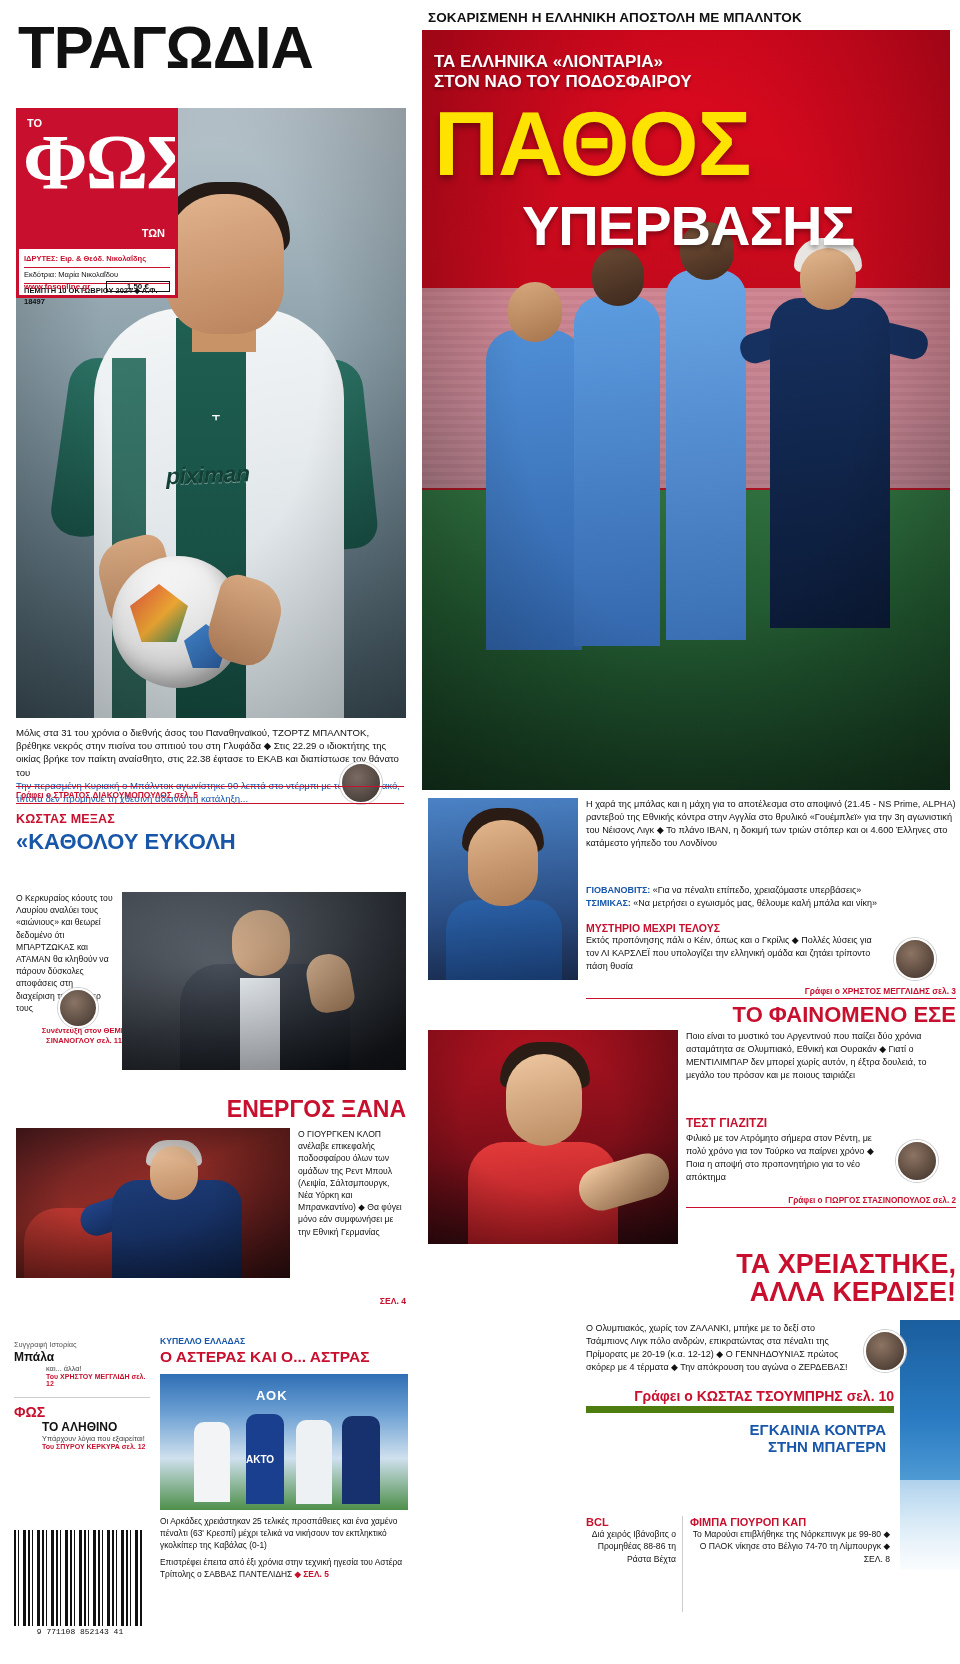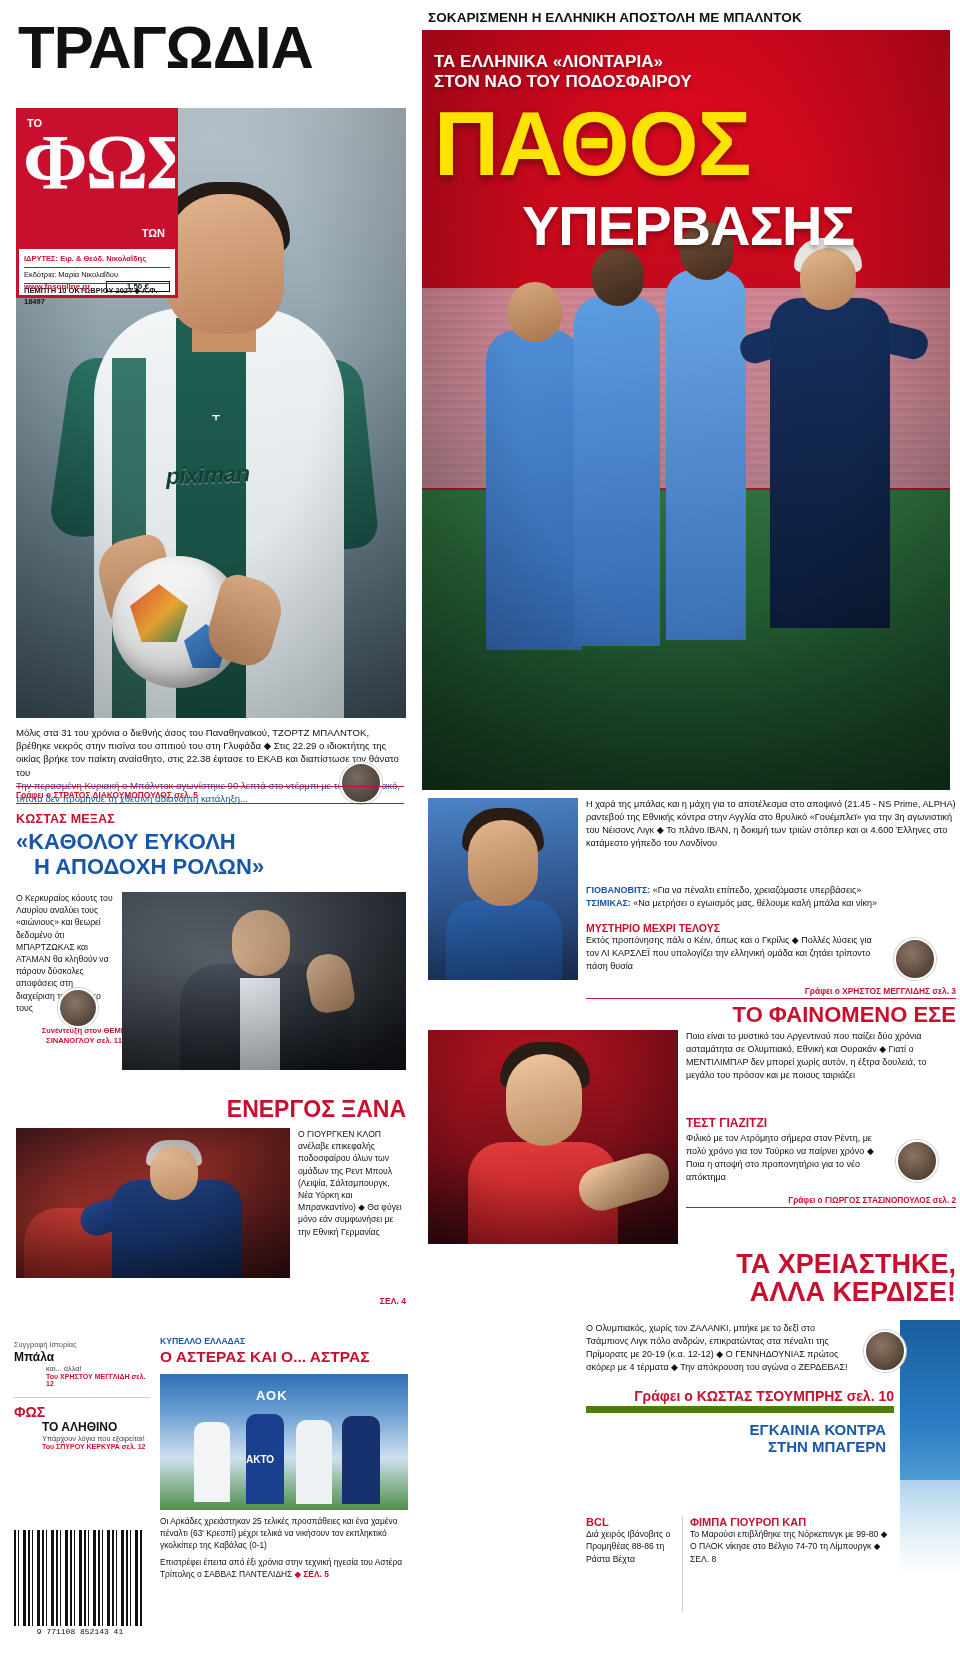--- a/index.html
+++ b/index.html
@@ -621,21 +621,21 @@
 
   .bcl-col {
     position: absolute; left: 166px; top: 1516px;
     width: 90px;
   }
   .bimpa-col {
     position: absolute; left: 270px; top: 1516px;
     width: 200px;
   }
   .small-head-red { color: #c8102e; font-weight: bold; font-size: 11px; }
-  .small-body { font-size: 8.6px; line-height: 1.45; }
+  .small-body { font-size: 8.6px; line-height: 1.45; text-align: right; }
   .divider-v {
     position: absolute; left: 262px; top: 1516px;
     width: 1px; height: 96px; background: #ccc;
   }
 </style>
 </head>
 <body>
 
 <div class="page">
 
@@ -684,21 +684,20 @@
       <span style="color:#1756a9">Την περασμένη Κυριακή ο Μπάλντοκ αγωνίστηκε 90 λεπτά στο ντέρμπι με τον Ολυμπιακό, τίποτα δεν προμήνυε τη χθεσινή αδιανόητη κατάληξη...</span>
     </div>
     <div class="byline-face"></div>
     <div class="byline-bar">
       <span>Γράφει ο ΣΤΡΑΤΟΣ ΔΙΑΚΟΥΜΟΠΟΥΛΟΣ σελ. 5</span>
     </div>
 
     <div class="kostas-name">ΚΩΣΤΑΣ ΜΕΞΑΣ</div>
     <div class="kostas-head">
       <span>«ΚΑΘΟΛΟΥ ΕΥΚΟΛΗ</span>
-      <span class="l2">Η ΑΠΟΔΟΧΗ ΡΟΛΩΝ»</span>
     </div>
     <div class="kostas-body">Ο Κερκυραίος κόουτς του Λαυρίου αναλύει τους «αιώνιους» και θεωρεί δεδομένο ότι ΜΠΑΡΤΖΩΚΑΣ και ΑΤΑΜΑΝ θα κληθούν να πάρουν δύσκολες αποφάσεις στη διαχείριση των ρόστερ τους</div>
     <div class="interview-face"></div>
     <div class="interview-tag">Συνέντευξη στον ΘΕΜΗ ΣΙΝΑΝΟΓΛΟΥ σελ. 11</div>
 
     <div class="photo-coach">
       <div class="pc-suit"></div>
       <div class="pc-shirt"></div>
       <div class="pc-head"></div>
       <div class="pc-hand"></div>

